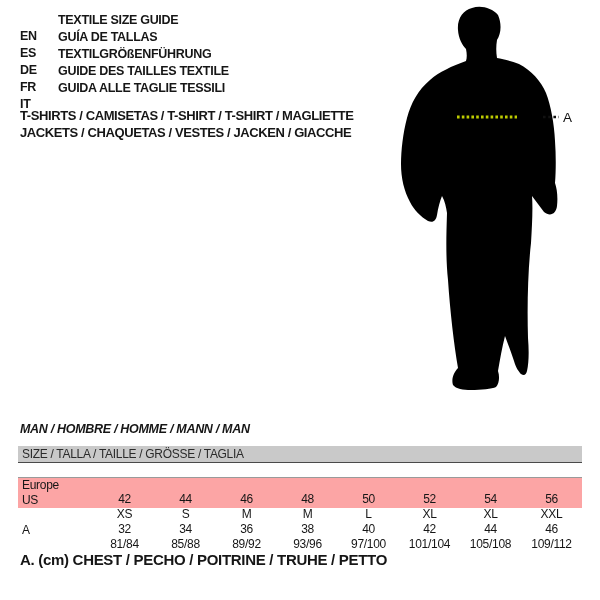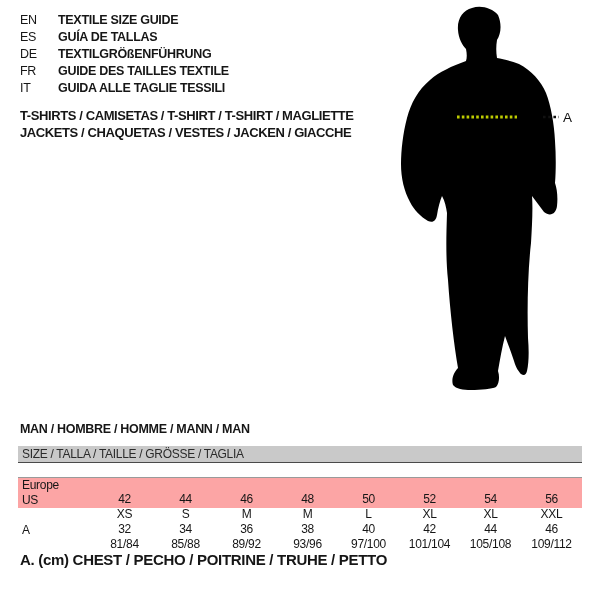--- a/index.html
+++ b/index.html
@@ -10,40 +10,40 @@
     background: #ffffff;
     font-family: "Liberation Sans", sans-serif;
     color: #161616;
     overflow: hidden;
   }
 
   
   .lang-block { position: absolute; left: 20px; top: 12px; }
   .lang-row { display: flex; height: 17px; line-height: 17px; }
   .lang-code {
-    width: 38px; font-weight: 400; font-size: 12.5px; letter-spacing: -0.3px;
+    width: 38px; font-weight: 700; font-size: 12.5px; letter-spacing: -0.3px; margin-top: 16px;
   }
   .lang-text { font-weight: 700; font-size: 12.5px; letter-spacing: -0.3px; }
 
   
   .product-block { position: absolute; left: 20px; top: 107px; }
   .product-line {
     height: 17px; line-height: 17px;
     font-weight: 700; font-size: 13px; letter-spacing: -0.4px;
     white-space: nowrap;
   }
 
   
   .figure-svg { position: absolute; left: 390px; top: 0; width: 190px; height: 400px; }
 
   
   .section-title {
     position: absolute; left: 20px; top: 421px;
     font-weight: 700; font-size: 12.5px; letter-spacing: -0.3px;
-    line-height: 17px; white-space: nowrap;
+    line-height: 17px; white-space: nowrap; font-style: italic;
   }
 
   
   .size-table {
     position: absolute; left: 18px; top: 446px; width: 564px;
     font-size: 12px; letter-spacing: -0.3px;
   }
   .t-header {
     height: 17px; line-height: 17px;
     background: #c9c9c9;

